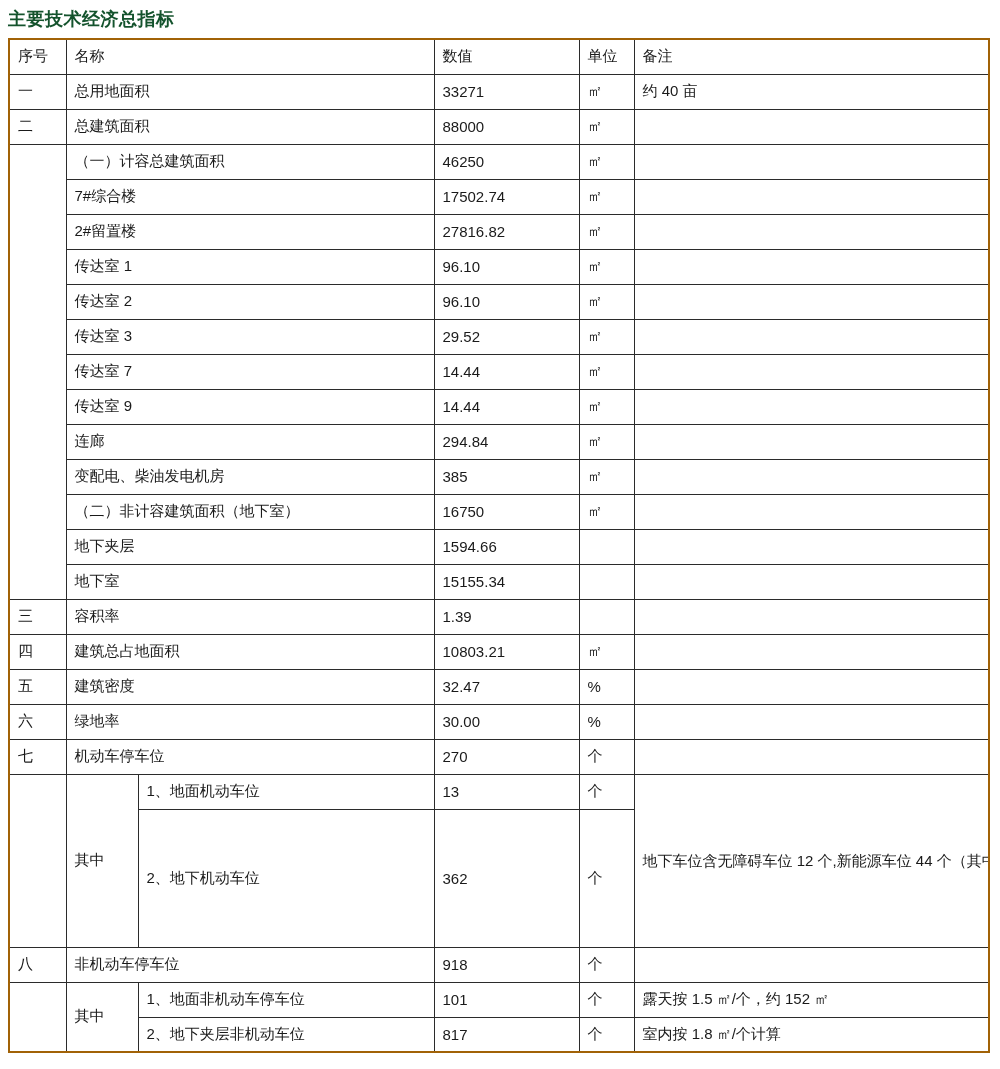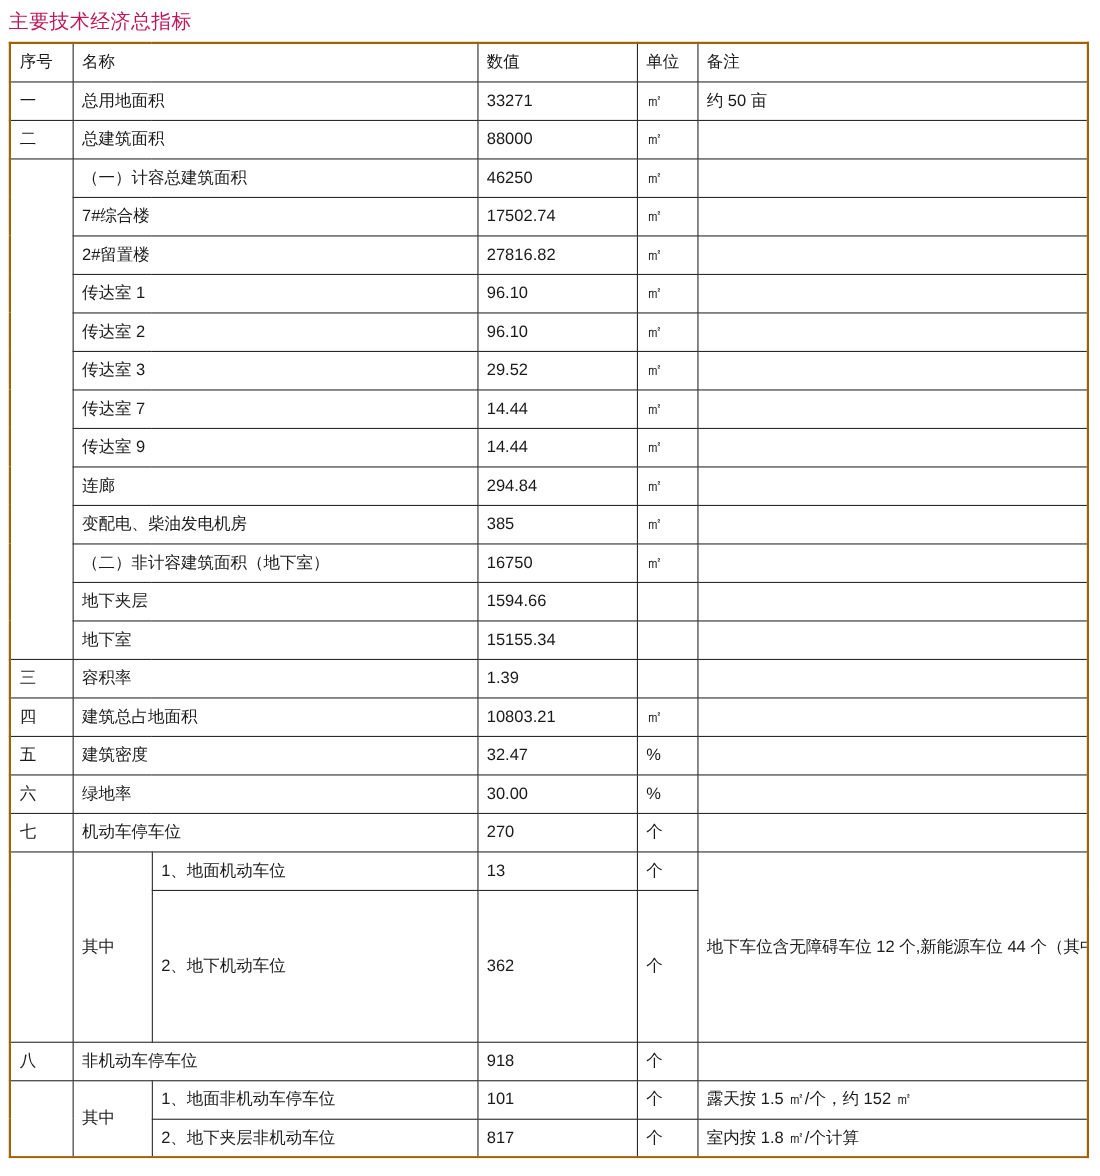--- a/index.html
+++ b/index.html
@@ -9,22 +9,22 @@
     width: 1000px;
     font-family: "Liberation Sans", "DejaVu Sans", sans-serif;
     color: #1a1a1a;
   }
   .page {
     width: 1000px;
     padding: 5px 10px 0 8px;
   }
   .page-title {
     font-size: 18px;
-    font-weight: 400;
-    color: #be185d;
+    font-weight: 700;
+    color: #14532d;
     margin: 2px 0 7px 0;
     letter-spacing: 0.5px;
   }
   table.indicators {
     border-collapse: collapse;
     table-layout: fixed;
     width: 980px;
     border: 2px solid #a16207;
   }
   table.indicators td, table.indicators th {
@@ -70,21 +70,21 @@
           <th colspan="2">名称</th>
           <th>数值</th>
           <th>单位</th>
           <th>备注</th>
         </tr>
         <tr>
           <td>一</td>
           <td colspan="2">总用地面积</td>
           <td>33271</td>
           <td>㎡</td>
-          <td>约 50 亩</td>
+          <td>约 40 亩</td>
         </tr>
         <tr>
           <td>二</td>
           <td colspan="2">总建筑面积</td>
           <td>88000</td>
           <td>㎡</td>
           <td></td>
         </tr>
         <tr>
           <td rowspan="13"></td>

